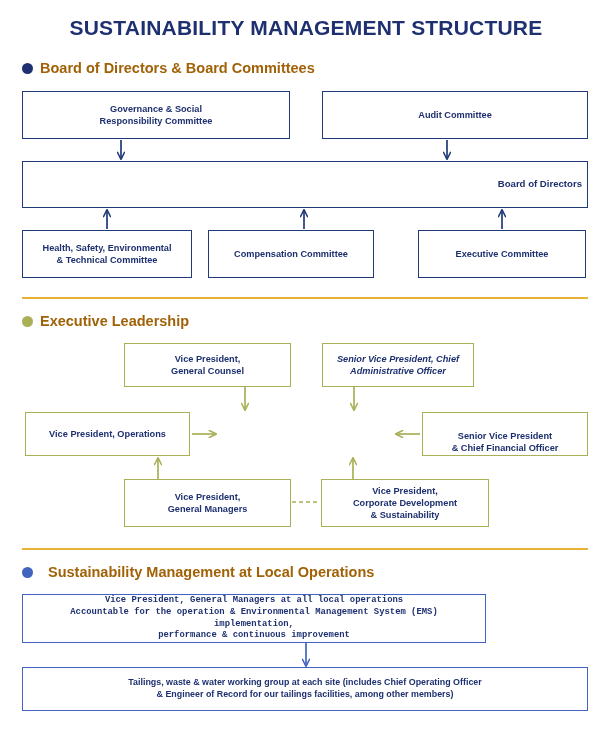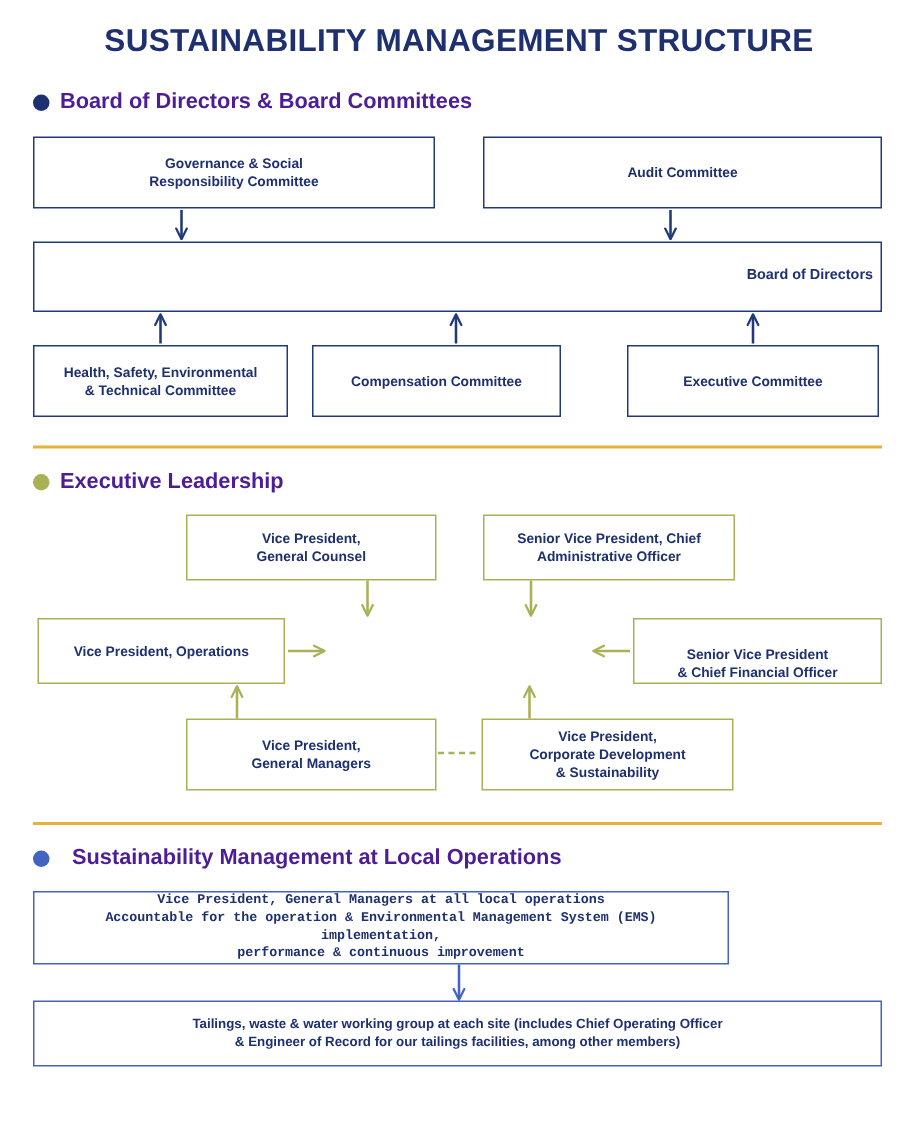--- a/index.html
+++ b/index.html
@@ -37,21 +37,21 @@
   }
 
   
   .section-head {
     position: absolute;
     display: flex;
     align-items: center;
     gap: 7px;
     font-size: 14.5px;
     font-weight: bold;
-    color: #4c1d95;
+    color: #a16207;
     white-space: nowrap;
   }
   .bullet {
     width: 11px;
     height: 11px;
     border-radius: 50%;
     display: inline-block;
     flex: none;
   }
 
@@ -176,21 +176,21 @@
   <div class="section-head" style="left:22px; top:313px;">
     <span class="bullet" style="background:#a9b056;"></span>
     <span>Executive Leadership</span>
   </div>
 
   <div class="box olive" style="left:124px; top:343px; width:167px; height:44px;">
     <span class="inner" style="white-space:pre-line;">Vice President,
 General Counsel</span>
   </div>
 
-  <div class="box olive" style="left:322px; top:343px; width:168px; height:44px;">
+  <div class="box olive" style="left:322px; top:343px; width:152px; height:44px;font-style:italic;">
     <span class="inner" style="white-space:pre-line;">Senior Vice President, Chief
 Administrative Officer</span>
   </div>
 
   <div class="box olive" style="left:25px; top:412px; width:165px; height:44px;text-align:center;">
     <span class="inner" style="white-space:pre-line;">Vice President, Operations</span>
   </div>
 
 
   <div class="box olive" style="left:422px; top:412px; width:166px; height:44px;">

